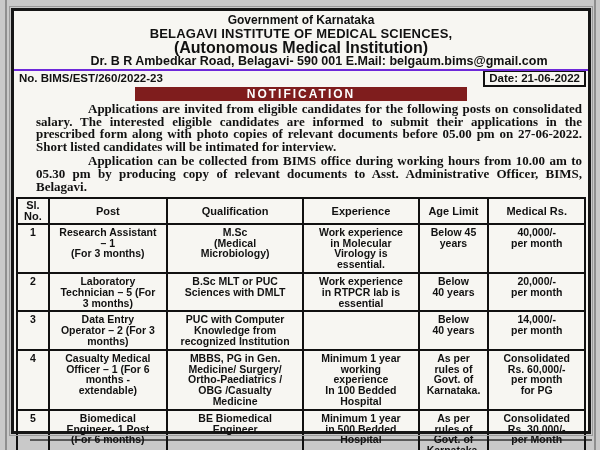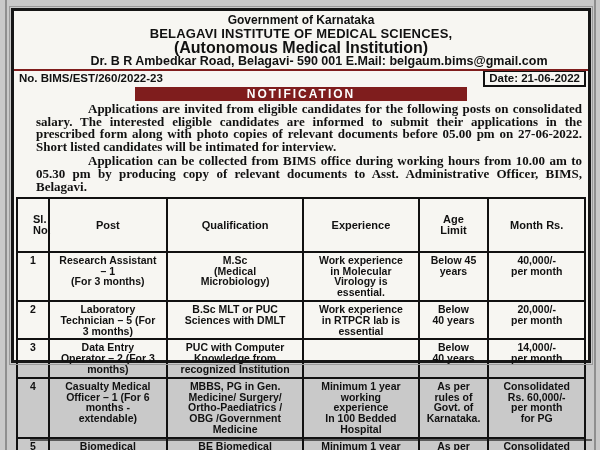--- a/index.html
+++ b/index.html
@@ -12,32 +12,32 @@
     color: #111;
   }
   .scan-edge { position: absolute; background: #8f8f8f; }
   .edge-left  { left: 5px; top: 0; width: 2px; height: 450px; }
   .edge-right { left: 594px; top: 0; width: 2px; height: 450px; }
   .edge-bottom{ left: 30px; top: 439px; width: 562px; height: 2px; background: #5a5a5a; }
 
   .paper {
     position: absolute;
     left: 11px; top: 8px;
-    width: 580px; height: 355px;
+    width: 580px; height: 426px;
     background: #f7f6f2;
     border: 3px solid #161616;
     outline: 1px solid #9a9a9a;
     outline-offset: 1px;
   }
 
   .hdr { text-align: center; padding-top: 3px; font-weight: 700; }
   .hdr-line1 { font-size: 12px; line-height: 13px; }
   .hdr-line2 { font-size: 13px; line-height: 14px; letter-spacing: .2px; }
   .hdr-line3 { font-size: 16px; line-height: 13px; }
-  .hdr-line4 { font-size: 12.5px; line-height: 14px; border-bottom: 2px solid #7f1d1d; padding-bottom: 1px; padding-left: 36px; }
+  .hdr-line4 { font-size: 12.5px; line-height: 14px; border-bottom: 2px solid #6d28d9; padding-bottom: 1px; padding-left: 36px; }
 
   .ref-row {
     display: flex; justify-content: space-between; align-items: flex-start;
     padding: 1px 2px 0 5px; height: 16px;
     font-size: 11.5px; font-weight: 700; border-radius: 8px;
   }
   .date-box {
     border: 2px solid #111; border-top-width: 1px;
     padding: 0 4px 1px 4px; margin-top: -1px;
     font-size: 11.5px; font-weight: 700;
@@ -65,21 +65,21 @@
   }
   table.posts th, table.posts td {
     border: 2px solid #111;
     font-size: 10.5px; font-weight: 700;
     line-height: 10.8px;
     text-align: center;
     white-space: pre-line;
     padding: 2px 1px;
     vertical-align: top;
   }
-  table.posts th { font-size: 11px; vertical-align: middle; padding: 15px; }
+  table.posts th { font-size: 11px; vertical-align: middle; padding: 1px; }
   col.c-sl  { width: 5.6%; }
   col.c-post{ width: 20.8%; }
   col.c-qual{ width: 24%; }
   col.c-exp { width: 20.3%; }
   col.c-age { width: 12.3%; }
   col.c-sal { width: 17%; }
 
   .note-line {
     padding: 3px 0 0 10px;
     font-size: 12px; font-weight: 700;
@@ -121,21 +121,21 @@
         <col class="c-sal">
     </colgroup>
     <thead>
       <tr id="posts-head-row">
           <th>Sl.
 No.</th>
           <th>Post</th>
           <th>Qualification</th>
           <th>Experience</th>
           <th>Age Limit</th>
-          <th>Month Rs.</th>
+          <th>Medical Rs.</th>
         </tr>
     </thead>
     <tbody id="posts-body">
         <tr>
           <td>1</td>
           <td>Research Assistant
 – 1
 (For 3 months)</td>
           <td>M.Sc
 (Medical
@@ -180,21 +180,21 @@
         </tr>
         <tr>
           <td>4</td>
           <td>Casualty Medical
 Officer – 1 (For 6
 months -
 extendable)</td>
           <td>MBBS, PG in Gen.
 Medicine/ Surgery/
 Ortho-Paediatrics /
-OBG /Government
+OBG /Casualty
 Medicine</td>
           <td>Minimum 1 year
 working
 experience
 In 100 Bedded
 Hospital</td>
           <td>As per
 rules of
 Govt. of
 Karnataka.</td>

